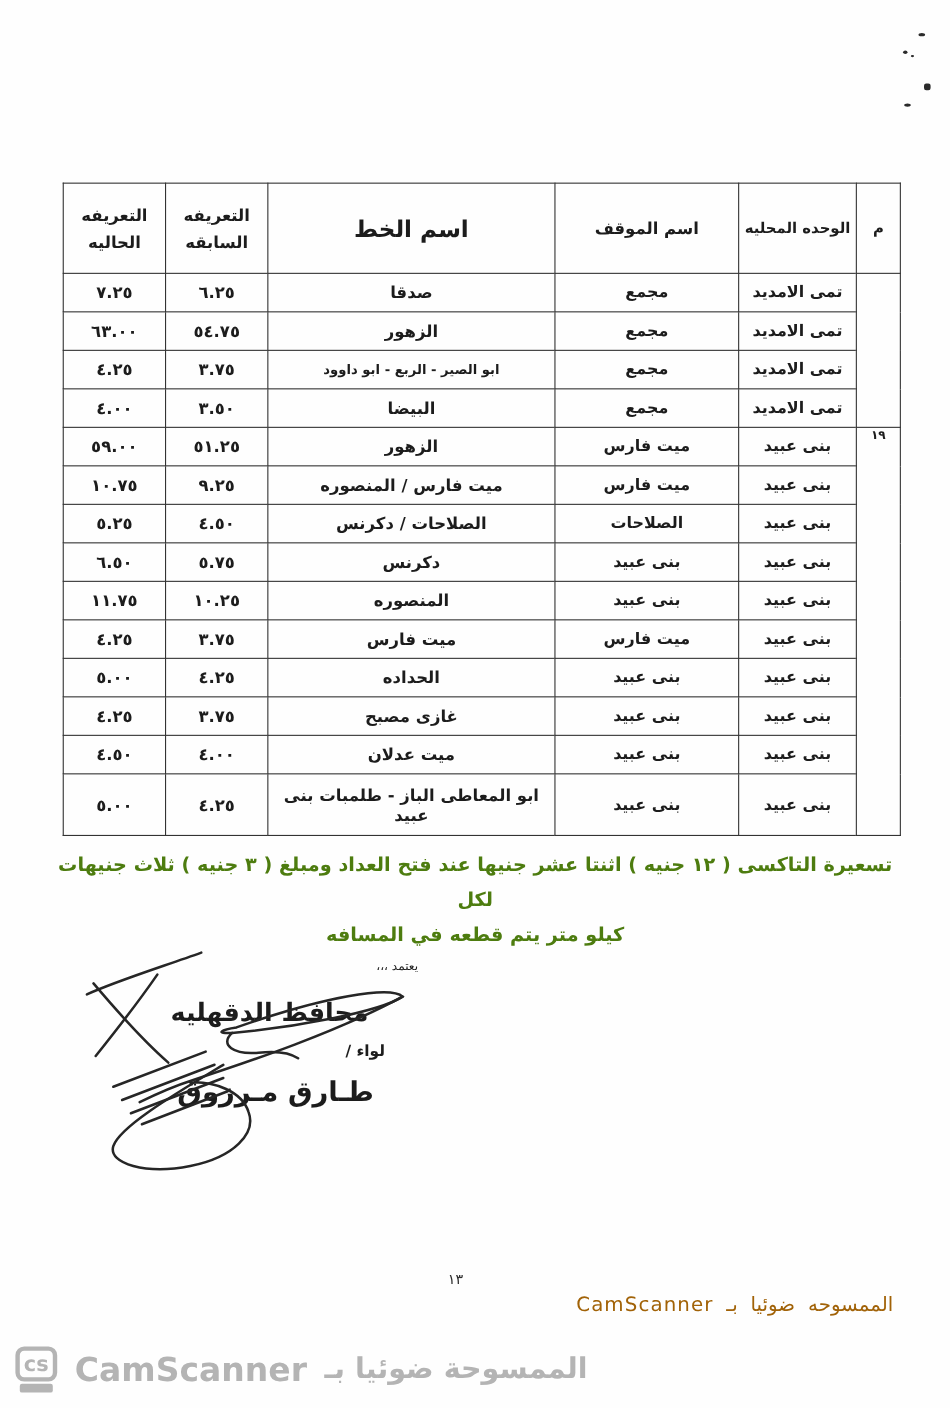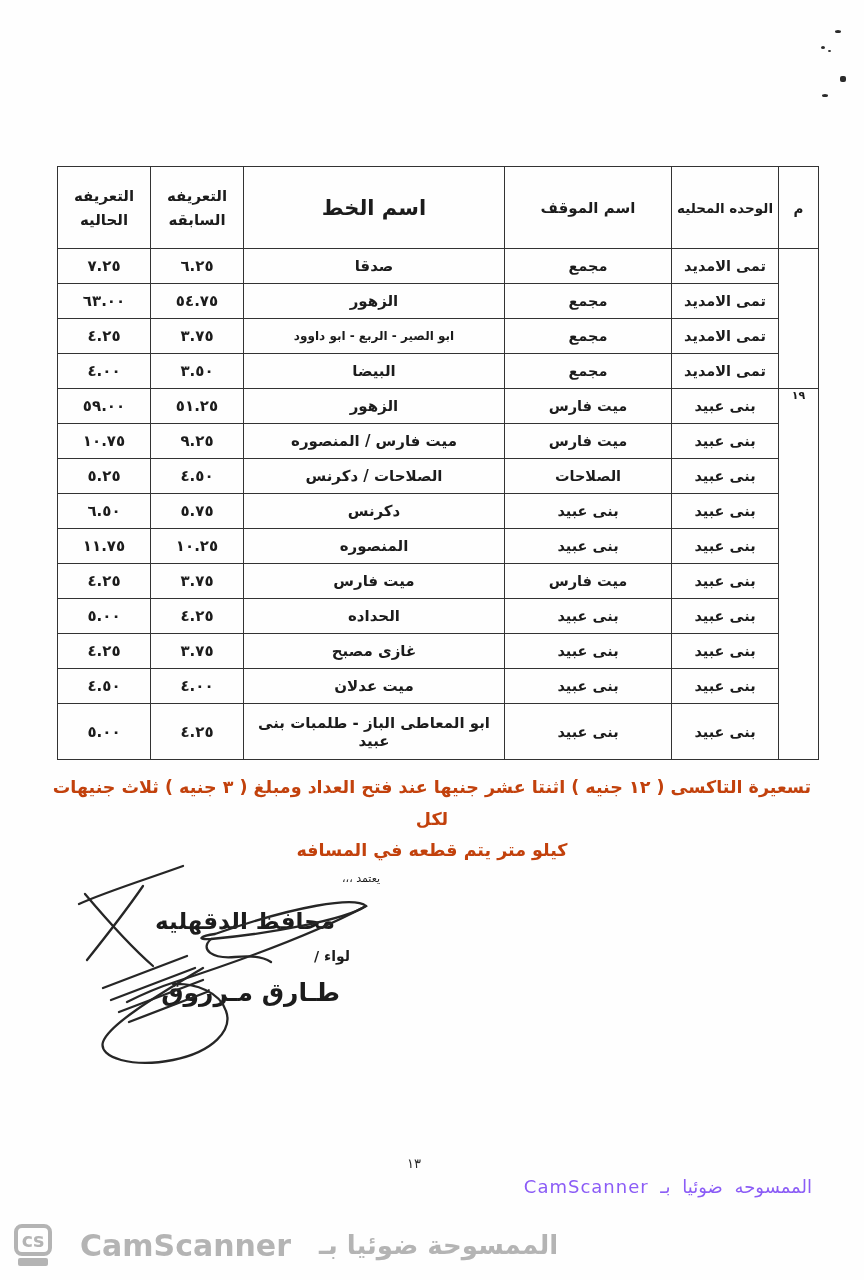--- a/index.html
+++ b/index.html
@@ -26,38 +26,38 @@
   th.mid{font-size:15px;}
   th.sm{font-size:13.5px;}
   td{font-size:14.5px;}
   td.num{font-size:15px;letter-spacing:.5px;}
   td.line{font-size:15px;}
   td.line.sm{font-size:12px;}
   td.mcol{vertical-align:top;font-size:11px;padding-top:5px;}
   
   .note{
     position:absolute;left:40px;top:772px;width:784px;direction:rtl;
-    text-align:center;font-weight:700;font-size:17.5px;line-height:1.8;color:#c2410c;
+    text-align:center;font-weight:700;font-size:17.5px;line-height:1.8;color:#4d7c0f;
   }
   
   .sig{position:absolute;left:55px;top:860px;width:360px;height:230px;}
   .sig .approved{position:absolute;right:35px;top:12px;font-size:11px;font-weight:400;direction:rtl;}
   .sig .title{position:absolute;right:80px;top:48px;font-size:23px;font-weight:700;direction:rtl;letter-spacing:1px;white-space:nowrap;}
   .sig .rank{position:absolute;right:65px;top:88px;font-size:14px;font-weight:700;direction:rtl;}
   .sig .name{position:absolute;right:75px;top:118px;font-size:25px;font-weight:700;direction:rtl;letter-spacing:1px;white-space:nowrap;}
   .sig svg{position:absolute;left:0;top:0;pointer-events:none;}
   
   .pagenum{position:absolute;left:407px;top:1156px;font-size:13px;color:#2b2b2b;}
   .scanned-note{
-    position:absolute;right:52px;top:1176px;font-size:18px;color:#8b5cf6;
+    position:absolute;right:52px;top:1176px;font-size:18px;color:#a16207;
     direction:rtl;letter-spacing:1px;word-spacing:6px;
   }
   .watermark{
     position:absolute;left:14px;top:1224px;display:flex;align-items:center;
-    gap:28px;color:#b4b4b4;
+    gap:16px;color:#b4b4b4;
   }
   .cs-logo{display:flex;flex-direction:column;align-items:center;}
   .cs-box{
     width:30px;height:24px;border:4px solid #b4b4b4;border-radius:8px;
     display:flex;align-items:center;justify-content:center;
     font-size:19px;font-weight:700;letter-spacing:0;line-height:1;
   }
   .cs-bar{width:30px;height:8px;background:#b4b4b4;border-radius:2px;margin-top:2px;}
   .wm-brand{font-size:30px;font-weight:700;text-align:right;}
   .wm-ar{font-size:26px;font-weight:700;direction:rtl;}

